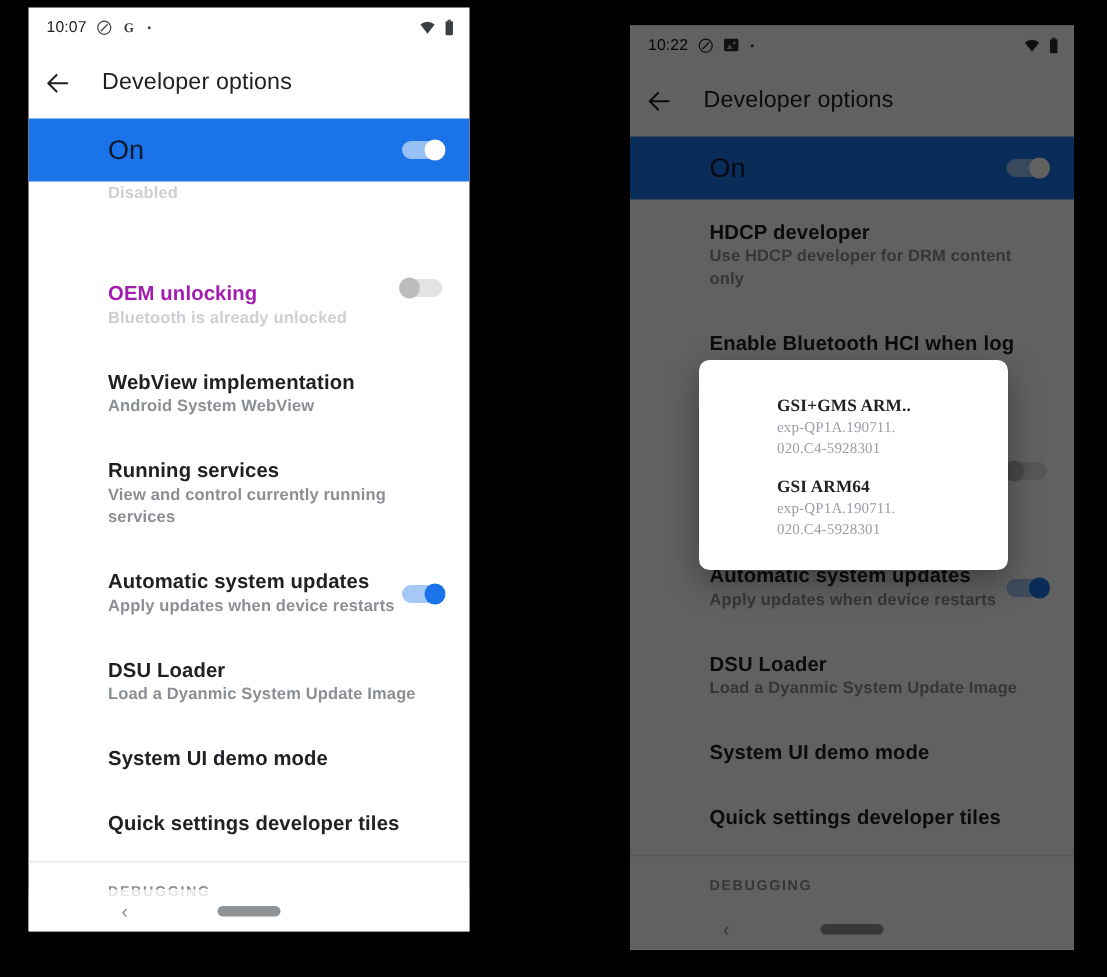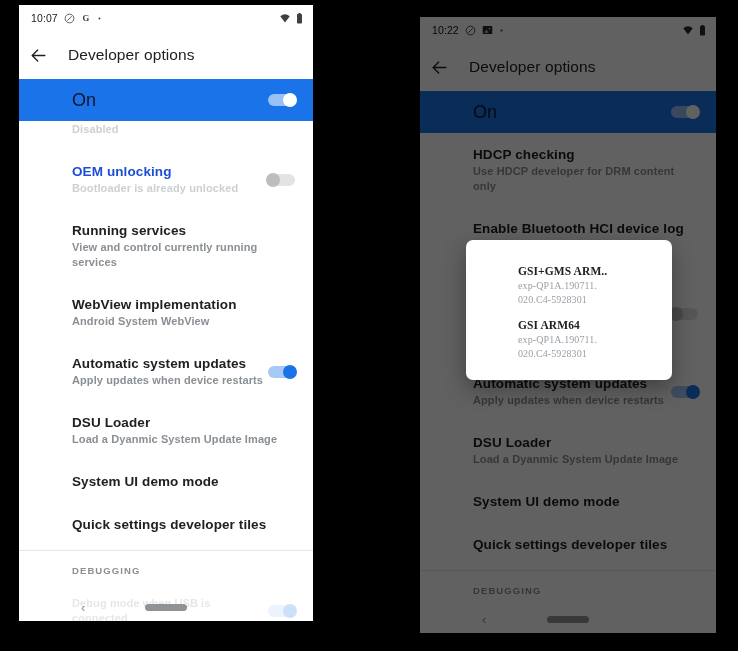--- a/index.html
+++ b/index.html
@@ -157,21 +157,21 @@
     letter-spacing: .1px;
     line-height: 17px;
   }
   .row .t2 {
     font-size: 11px;
     color: #8a8f94;
     letter-spacing: .1px;
     line-height: 15px;
     margin-top: 1px;
   }
-  .row.disabled .t1 { color: #1d4ed8; }
+  .row.disabled .t1 { color: #a21caf; margin-top: 24px; }
   .row.disabled .t2 { color: #cdd0d2; }
   .row.clipped-top { padding-top: 0; }
 
   .divider {
     height: 1px;
     background: #e6e6e6;
     margin: 4px 0 0 0;
   }
   .section-head {
     padding: 14px 16px 6px 53px;
@@ -318,39 +318,39 @@
 
       <div class="row disabled clipped-top">
         <div class="texts">
           <div class="t2">Disabled</div>
         </div>
       </div>
 
       <div class="row disabled">
         <div class="texts">
           <div class="t1">OEM unlocking</div>
-          <div class="t2">Bootloader is already unlocked</div>
+          <div class="t2">Bluetooth is already unlocked</div>
         </div>
         <div class="sw off-gray">
           <div class="track"></div>
           <div class="knob"></div>
         </div>
       </div>
 
       <div class="row">
         <div class="texts">
+          <div class="t1">WebView implementation</div>
+          <div class="t2">Android System WebView</div>
+        </div>
+      </div>
+
+      <div class="row">
+        <div class="texts">
           <div class="t1">Running services</div>
           <div class="t2">View and control currently running services</div>
-        </div>
-      </div>
-
-      <div class="row">
-        <div class="texts">
-          <div class="t1">WebView implementation</div>
-          <div class="t2">Android System WebView</div>
         </div>
       </div>
 
       <div class="row">
         <div class="texts">
           <div class="t1">Automatic system updates</div>
           <div class="t2">Apply updates when device restarts</div>
         </div>
         <div class="sw on-blue">
           <div class="track"></div>
@@ -448,28 +448,28 @@
         <div class="sw on-white">
           <div class="track"></div>
           <div class="knob"></div>
         </div>
       </div>
 
       <div class="list">
 
         <div class="row">
           <div class="texts">
-            <div class="t1">HDCP checking</div>
+            <div class="t1">HDCP developer</div>
             <div class="t2">Use HDCP developer for DRM content only</div>
           </div>
         </div>
 
         <div class="row">
           <div class="texts">
-            <div class="t1">Enable Bluetooth HCI device log</div>
+            <div class="t1">Enable Bluetooth HCI when log</div>
             <div class="t2">Disabled</div>
           </div>
         </div>
 
         <div class="row" style="height:96px;">
           <div class="texts"></div>
           <div class="sw off-gray">
             <div class="track"></div>
             <div class="knob"></div>
           </div>

